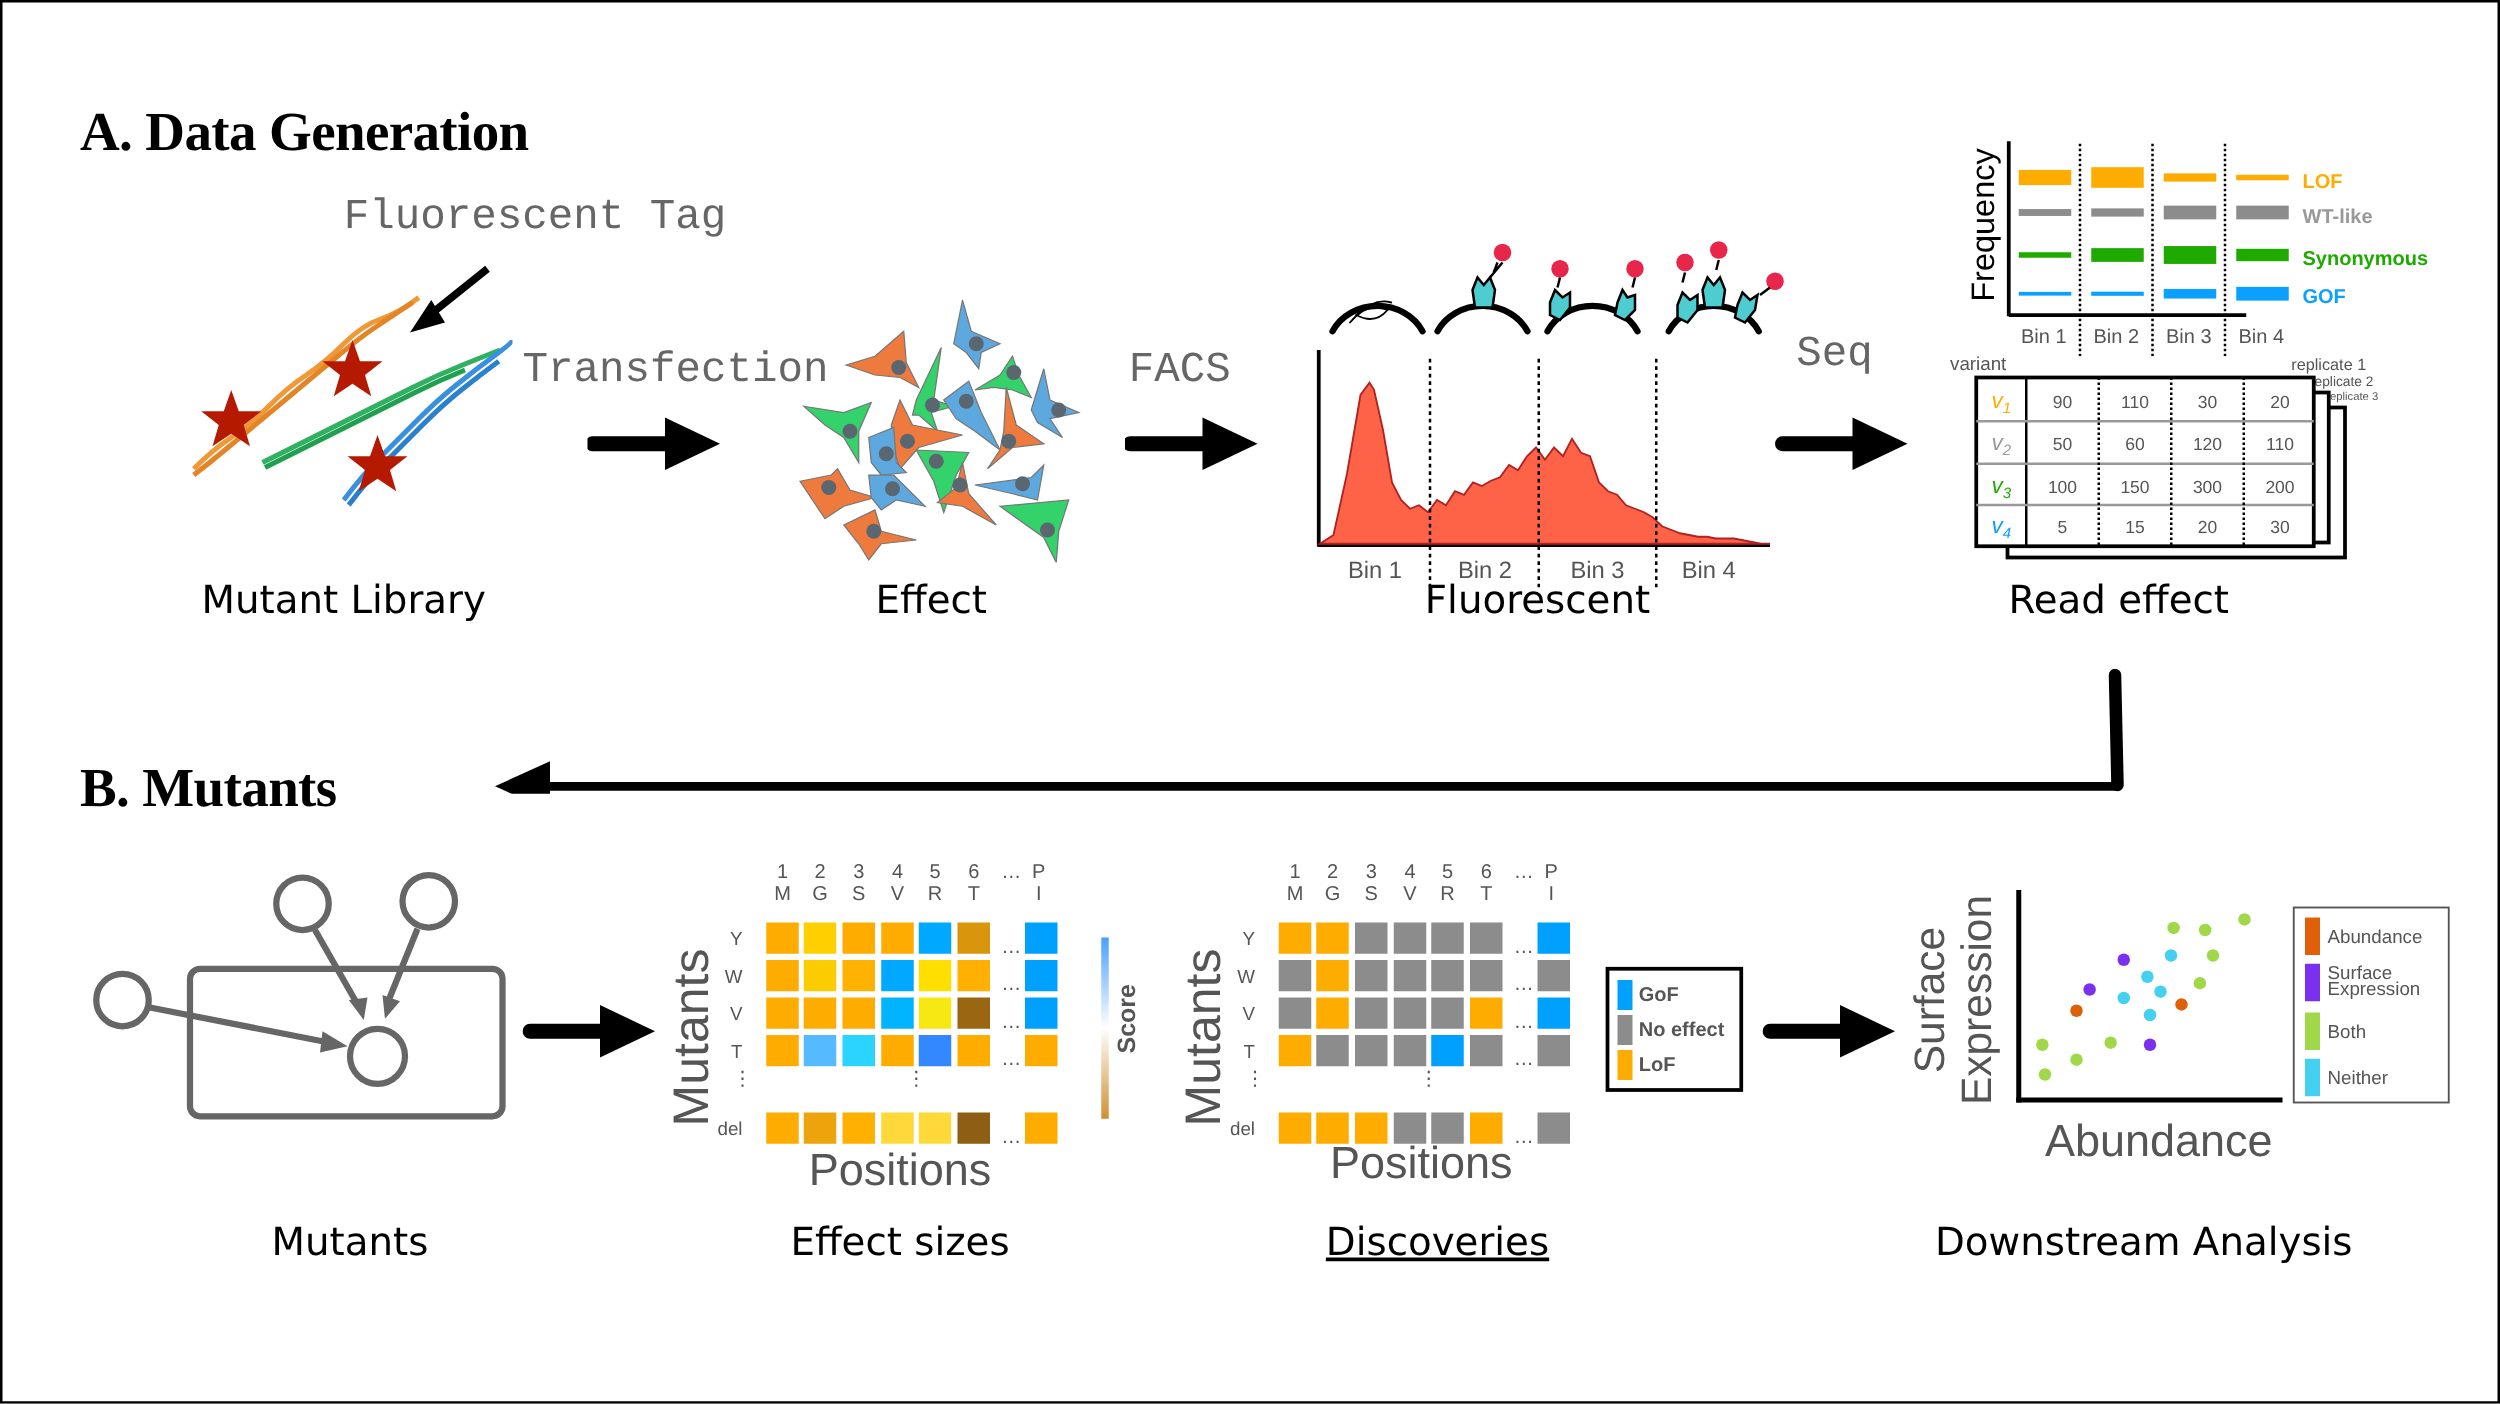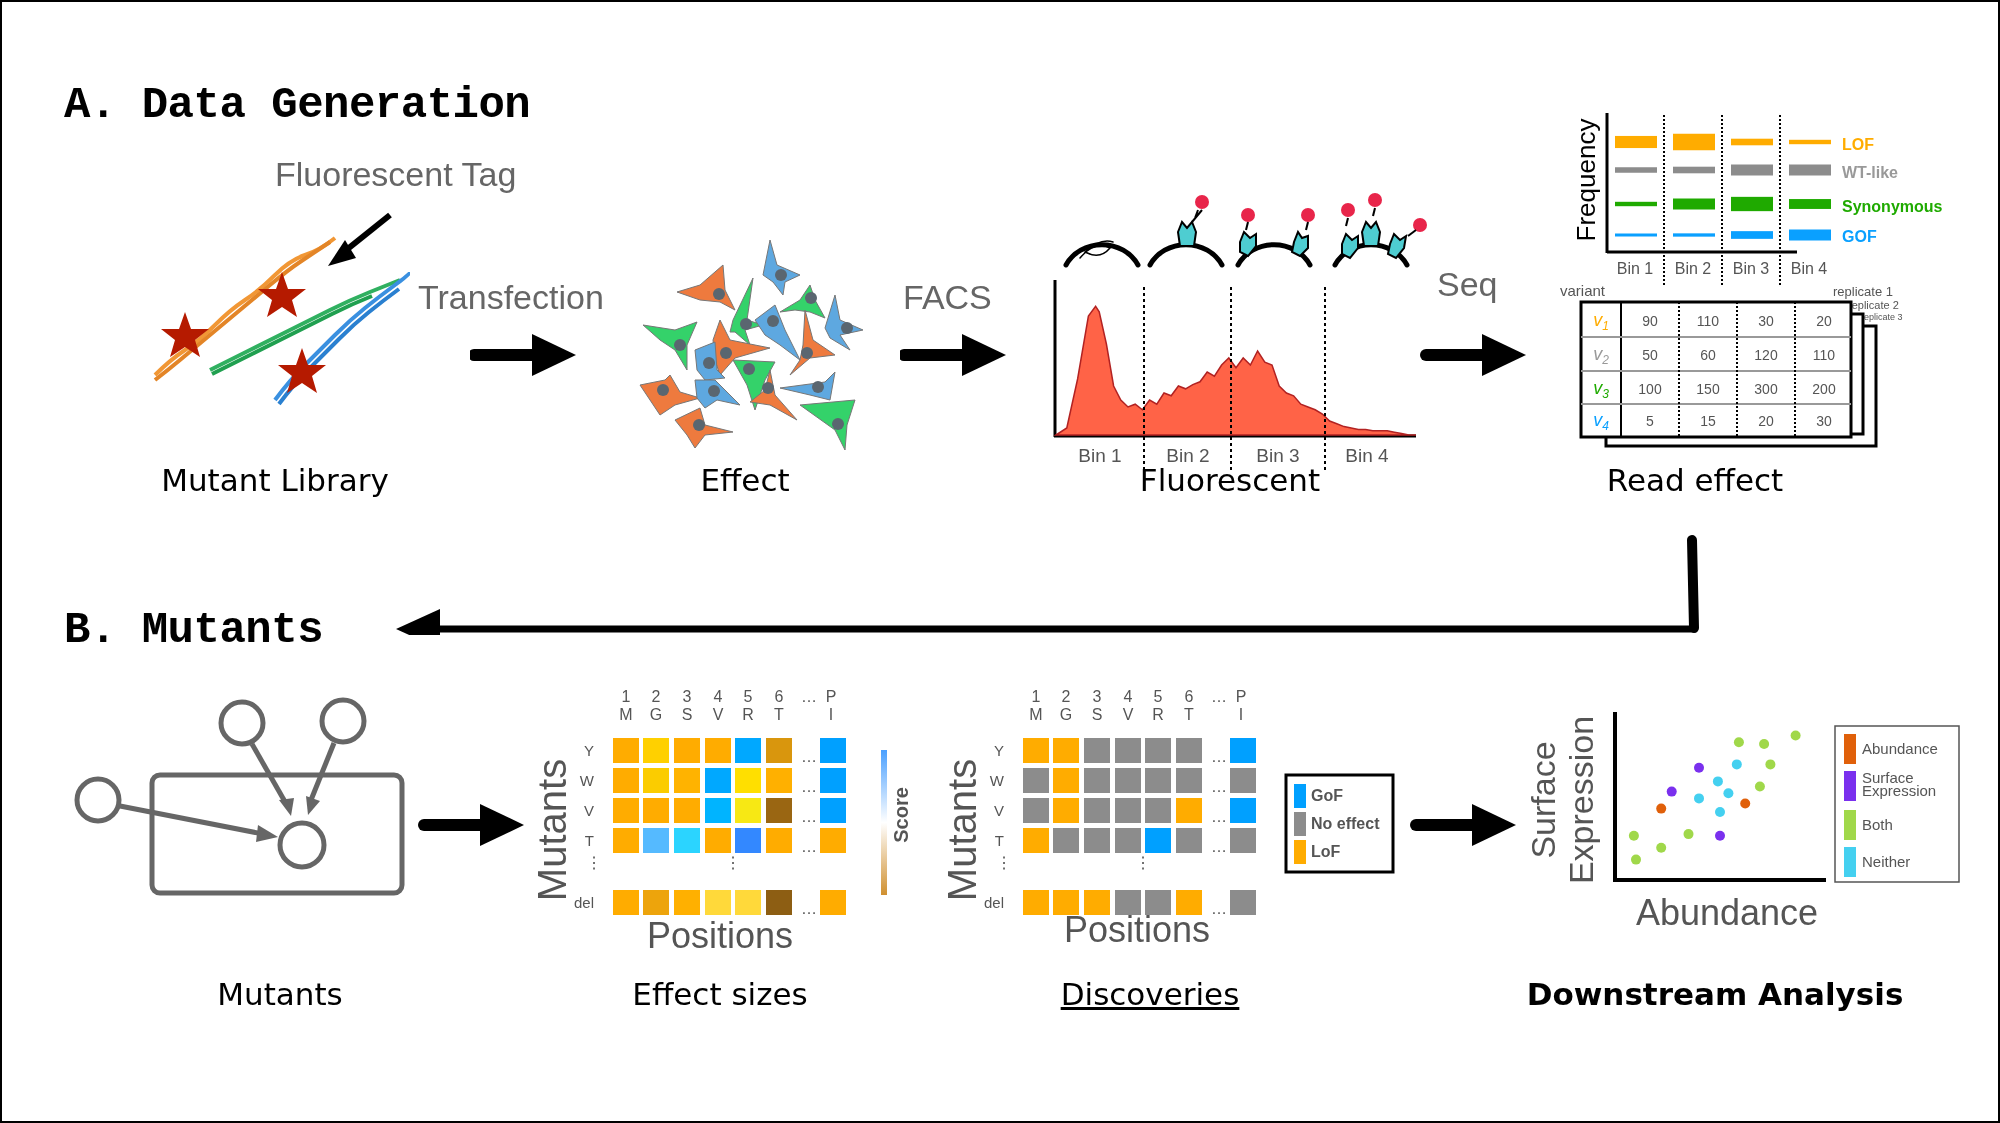--- a/index.html
+++ b/index.html
@@ -1,21 +1,21 @@
 <!DOCTYPE html>
 <html><head>
 <meta charset="utf-8">
 <style>
   html, body { margin:0; padding:0; background:#fff; }
   body { width:2000px; height:1123px; position:relative; overflow:hidden; font-family:"Liberation Sans", sans-serif; }
   .frame { position:absolute; left:0; top:0; width:1996px; height:1119px; border:2px solid #000; }
   .abs { position:absolute; }
-  .section-title { font-family:Liberation Mono, monospace; font-weight:bold; font-size:44px; color:#000; letter-spacing:-0.5px; }
+  .section-title { font-family:Liberation Serif, serif; font-weight:bold; font-size:44px; color:#000; letter-spacing:-0.5px; }
   .stage-label { font-family:"DejaVu Sans", sans-serif; font-size:31px; color:#000; text-align:center; white-space:nowrap; }
-  .gray-label { font-family:Liberation Sans, sans-serif; font-size:34px; color:#666; white-space:nowrap; }
+  .gray-label { font-family:Liberation Mono, monospace; font-size:34px; color:#666; white-space:nowrap; }
   svg text { font-family:"Liberation Sans", sans-serif; }
 </style>
 </head>
 <body>
 
 <div class="frame"></div>
 
 <div class="abs section-title" style="left:64px;top:80px;">A. Data Generation</div>
 
 <div class="abs gray-label" style="left:275px;top:155px;">Fluorescent Tag</div>
@@ -457,13 +457,13 @@
       <rect x="324" y="81" width="12" height="30" fill="#7a30ee"></rect>
       <text x="342" y="93" font-size="15" fill="#555">Surface</text>
       <text x="342" y="106" font-size="15" fill="#555">Expression</text>
       <rect x="324" y="120" width="12" height="30" fill="#a0d84a"></rect>
       <text x="342" y="140" font-size="15" fill="#555">Both</text>
       <rect x="324" y="157" width="12" height="30" fill="#44d0f0"></rect>
       <text x="342" y="177" font-size="15" fill="#555">Neither</text>
     </g>
   <text x="207" y="235" font-size="36" fill="#555" text-anchor="middle">Abundance</text>
 </svg>
-<div class="abs stage-label" style="left:1465px;top:976px;width:500px;font-weight:bold;">Downstream Analysis</div>
+<div class="abs stage-label" style="left:1465px;top:976px;width:500px;">Downstream Analysis</div>
 
 </body></html>

